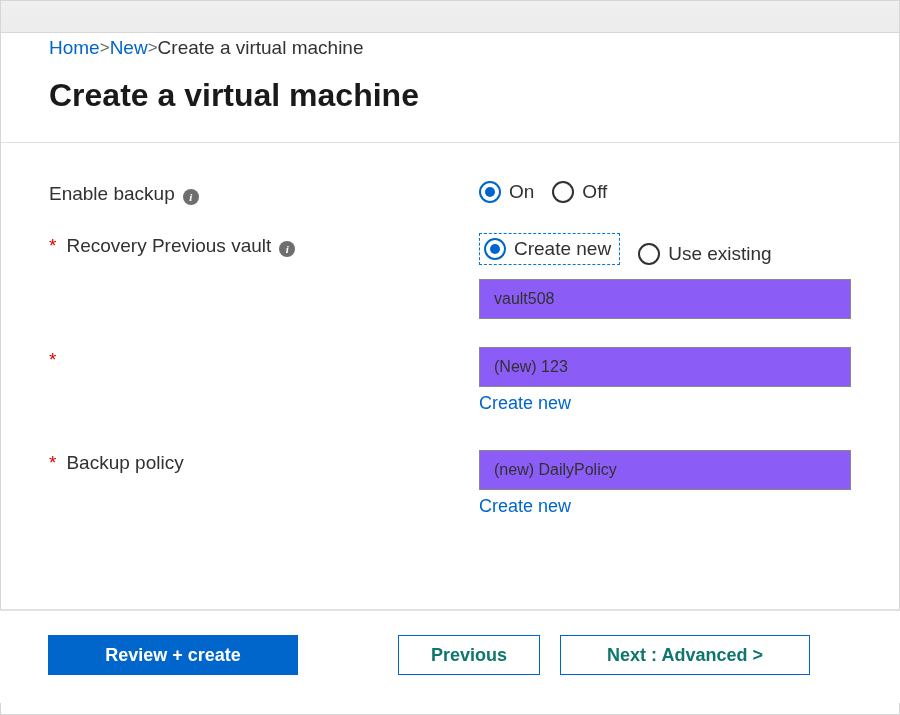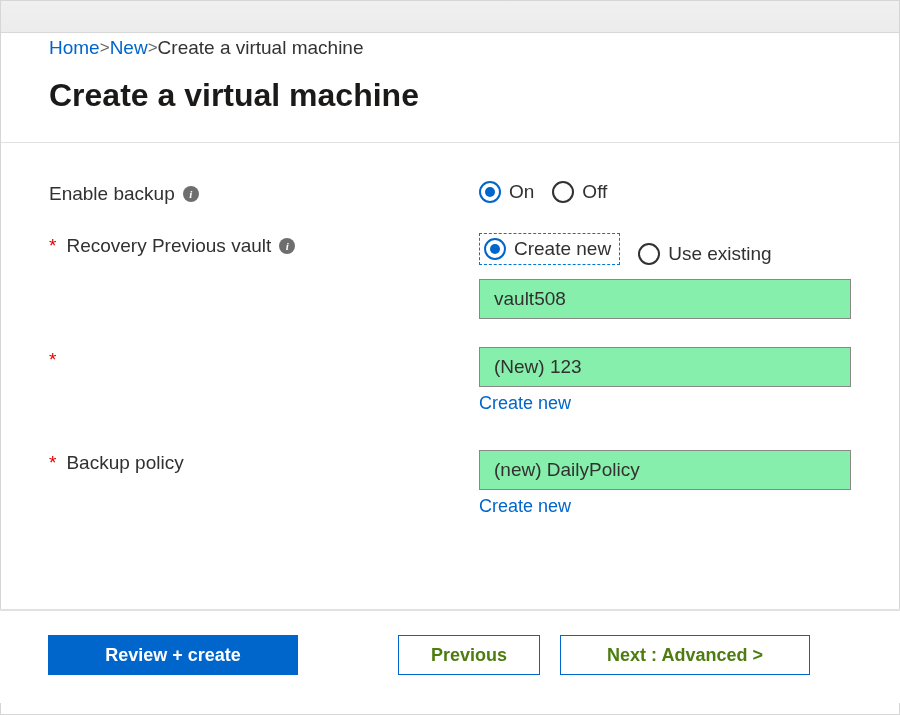--- a/index.html
+++ b/index.html
@@ -61,21 +61,21 @@
       display: flex;
       align-items: flex-start;
       margin-bottom: 28px;
     }
     .form-label {
       width: 430px;
       flex-shrink: 0;
       font-size: 19px;
       color: #323130;
       display: flex;
-      align-items: center;
+      align-items: flex-end;
       gap: 6px;
       padding-top: 2px;
     }
     .required-star {
       color: #e00000;
       font-size: 19px;
       margin-right: 4px;
     }
     .info-icon {
       display: inline-flex;
@@ -135,24 +135,24 @@
       padding: 4px 8px 4px 4px;
       display: inline-flex;
       align-items: center;
       gap: 8px;
     }
     .text-input {
       width: 100%;
       height: 40px;
       border: 1px solid #8a8886;
       padding: 0 14px;
-      font-size: 19px;
+      font-size: 16px;
       color: #323130;
       font-family: inherit;
-      background: #86efac;
+      background: #8b5cf6;
     }
     .sub-link {
       color: #0066cc;
       font-size: 18px;
       text-decoration: none;
       display: inline-block;
       margin-top: 6px;
     }
     .vault-row {
       margin-bottom: 14px;
@@ -188,21 +188,21 @@
       justify-content: center;
     }
     .btn-primary {
       background: #0066cc;
       color: #fff;
       font-weight: 600;
       min-width: 250px;
     }
     .btn-secondary {
       background: #fff;
-      color: #4d7c0f;
+      color: #0f766e;
       border: 1.5px solid #0066cc;
       font-weight: 600;
       min-width: 130px;
     }
     .btn-next {
       min-width: 250px;
     }
   </style>
 </head>
 <body>

